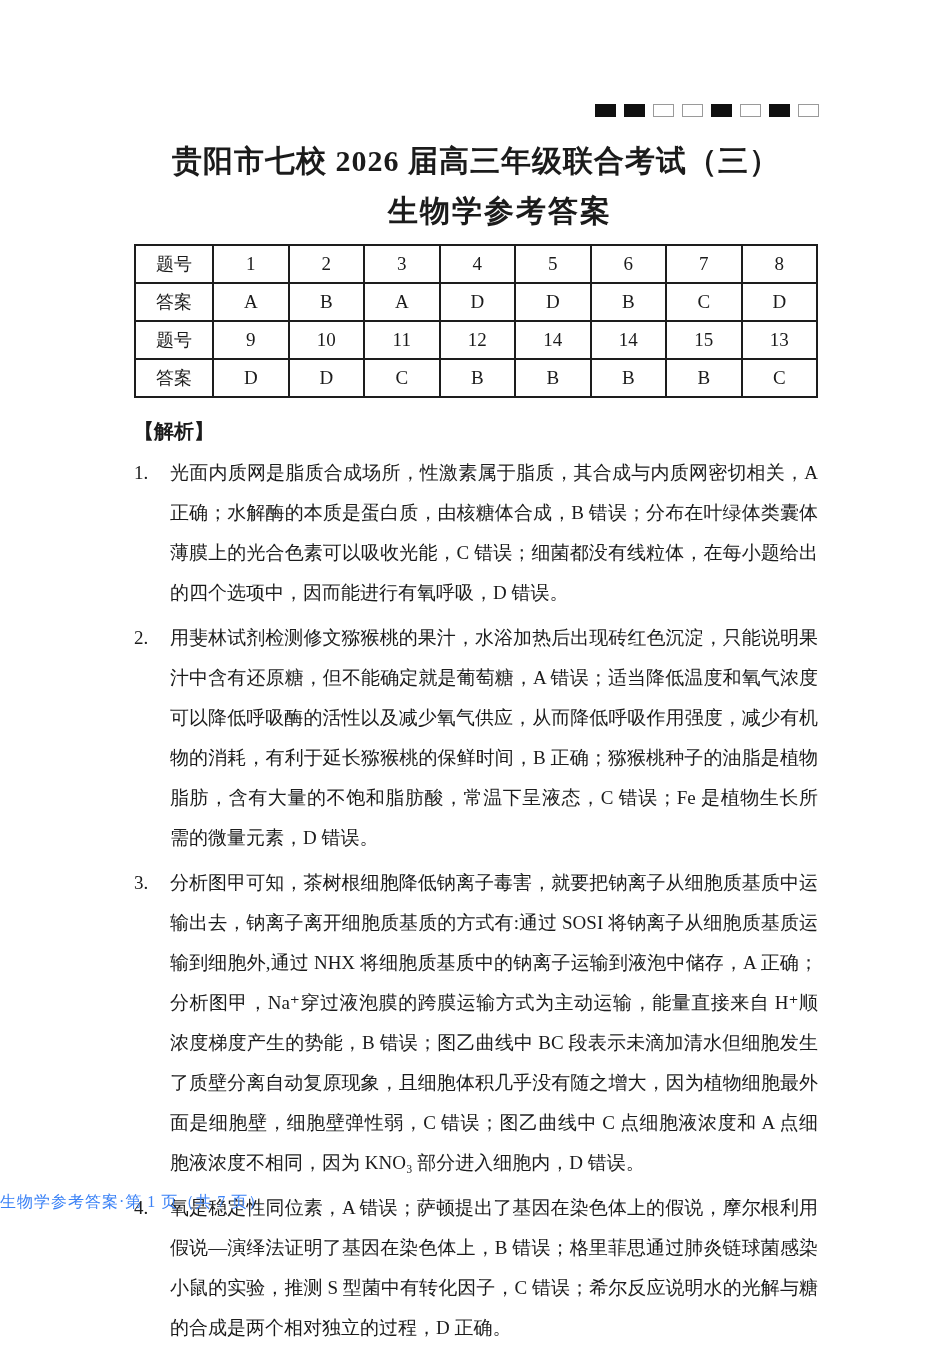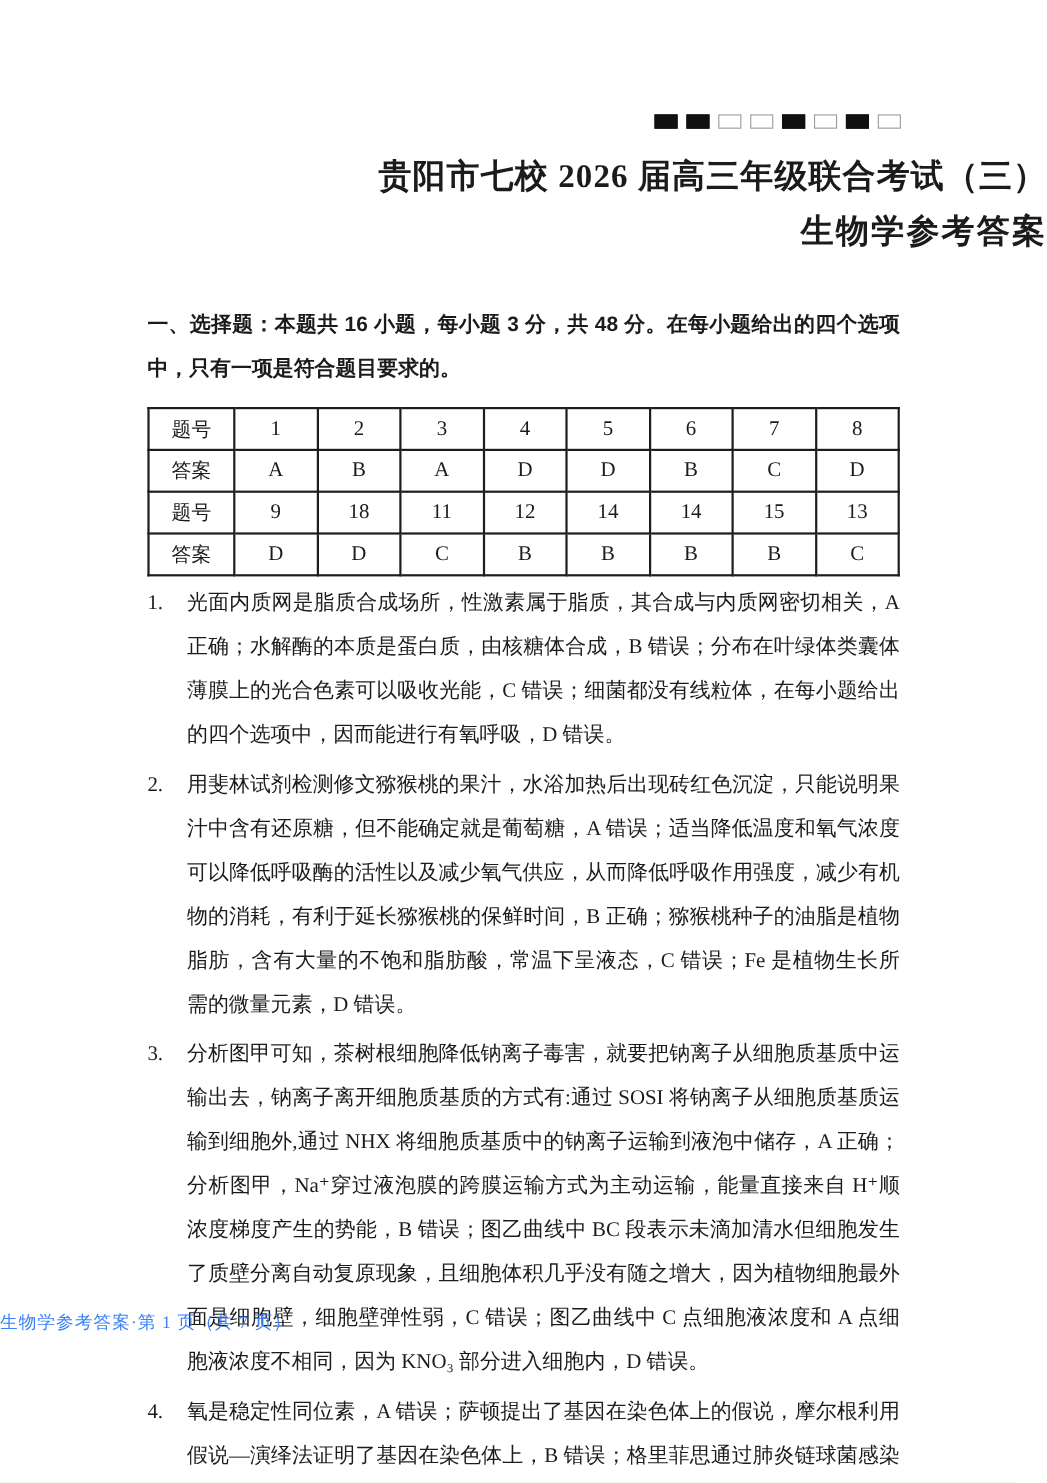--- a/index.html
+++ b/index.html
@@ -26,21 +26,21 @@
   }
   .sq {
     width: 21px;
     height: 13px;
     border: 1px solid #9a9a9a;
     background: #ffffff;
   }
   .sq[data-state="filled"] { background: #101010; border-color: #101010; }
 
   
-  .title-block { padding-top: 142px; text-align: right; }
+  .title-block { padding-top: 142px; text-align: center; }
   .title-main {
     font-size: 30px;
     font-weight: 700;
     letter-spacing: 1px;
     line-height: 38px;
   }
   .title-sub {
     margin-top: 12px;
     font-size: 30px;
     font-weight: 700;
@@ -130,21 +130,20 @@
     <span class="sq" data-state="empty"></span>
     <span class="sq" data-state="filled"></span>
     <span class="sq" data-state="empty"></span>
   </div>
 
   <div class="title-block">
     <div class="title-main">贵阳市七校 2026 届高三年级联合考试（三）</div>
     <div class="title-sub">生物学参考答案</div>
   </div>
 
-  <div class="intro">一、选择题：本题共 16 小题，每小题 3 分，共 48 分。在每小题给出的四个选项中，只有一项是符合题目要求的。</div>
 
   <table class="answers">
     <tbody>
       <tr>
         <td class="rowlabel">题号</td>
         <td>1</td>
         <td>2</td>
         <td>3</td>
         <td>4</td>
         <td>5</td>
@@ -159,21 +158,21 @@
         <td>A</td>
         <td>D</td>
         <td>D</td>
         <td>B</td>
         <td>C</td>
         <td>D</td>
       </tr>
       <tr>
         <td class="rowlabel">题号</td>
         <td>9</td>
-        <td>18</td>
+        <td>10</td>
         <td>11</td>
         <td>12</td>
         <td>14</td>
         <td>14</td>
         <td>15</td>
         <td>13</td>
       </tr>
       <tr>
         <td class="rowlabel">答案</td>
         <td>D</td>
@@ -181,20 +180,21 @@
         <td>C</td>
         <td>B</td>
         <td>B</td>
         <td>B</td>
         <td>B</td>
         <td>C</td>
       </tr>
     </tbody>
   </table>
 
+  <div class="analysis-heading">【解析】</div>
 
   <div class="analysis-item">
     <span class="item-num">1.</span>
     <span class="item-text">光面内质网是脂质合成场所，性激素属于脂质，其合成与内质网密切相关，A 正确；水解酶的本质是蛋白质，由核糖体合成，B 错误；分布在叶绿体类囊体薄膜上的光合色素可以吸收光能，C 错误；细菌都没有线粒体，在每小题给出的四个选项中，因而能进行有氧呼吸，D 错误。</span>
   </div>
   <div class="analysis-item">
     <span class="item-num">2.</span>
     <span class="item-text">用斐林试剂检测修文猕猴桃的果汁，水浴加热后出现砖红色沉淀，只能说明果汁中含有还原糖，但不能确定就是葡萄糖，A 错误；适当降低温度和氧气浓度可以降低呼吸酶的活性以及减少氧气供应，从而降低呼吸作用强度，减少有机物的消耗，有利于延长猕猴桃的保鲜时间，B 正确；猕猴桃种子的油脂是植物脂肪，含有大量的不饱和脂肪酸，常温下呈液态，C 错误；Fe 是植物生长所需的微量元素，D 错误。</span>
   </div>
   <div class="analysis-item">

